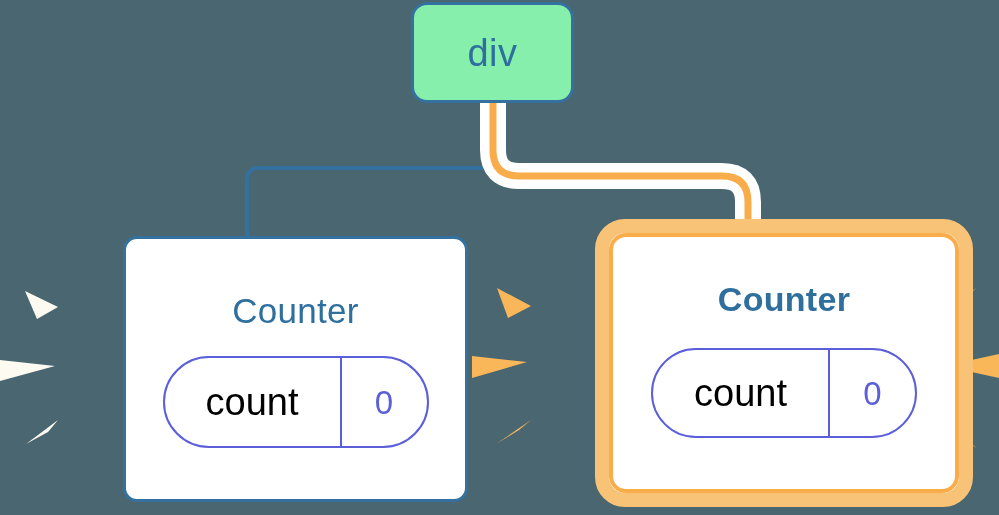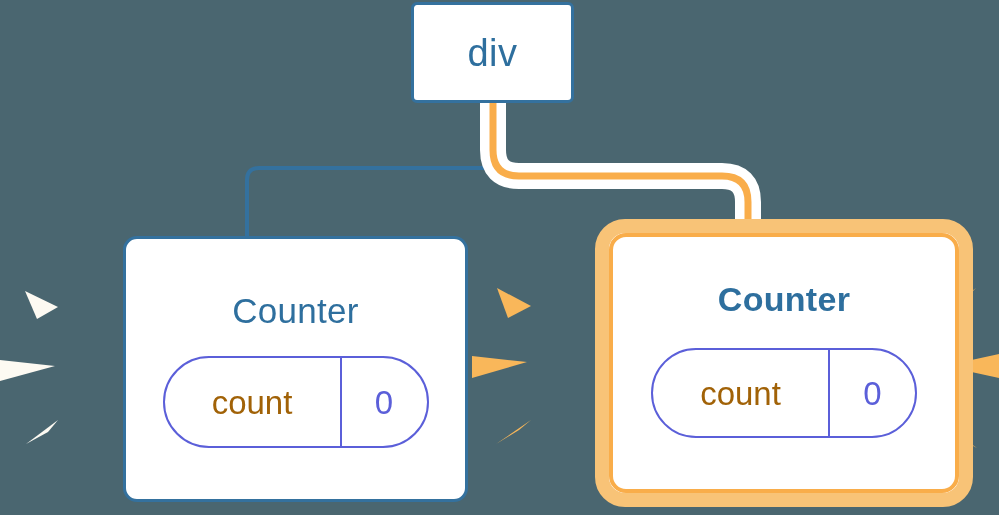--- a/index.html
+++ b/index.html
@@ -31,23 +31,23 @@
     pointer-events: none;
   }
 
   
   .div-node {
     position: absolute;
     left: 411px;
     top: 2px;
     width: 163px;
     height: 101px;
-    background: #ffffff;
+    background: #86efac;
     border: 3px solid #34719e;
-    border-radius: 6px;
+    border-radius: 16px;
     box-sizing: border-box;
     display: flex;
     align-items: center;
     justify-content: center;
     z-index: 6;
   }
   .div-label {
     color: #2e6f9e;
     font-size: 38px;
     font-weight: 400;
@@ -124,22 +124,22 @@
   .card-highlight .pill {
     width: 266px;
     height: 90px;
     margin-top: 32px;
   }
   .pill-key {
     flex: 0 0 auto;
     display: flex;
     align-items: center;
     justify-content: center;
-    color: #a16207;
-    font-size: 33px;
+    color: #000000;
+    font-size: 38px;
     border-right: 2px solid #5b5fd9;
     line-height: 1;
   }
   .card-plain .pill-key { width: 175px; }
   .card-highlight .pill-key { width: 175px; }
   .pill-val {
     flex: 1 1 auto;
     display: flex;
     align-items: center;
     justify-content: center;

